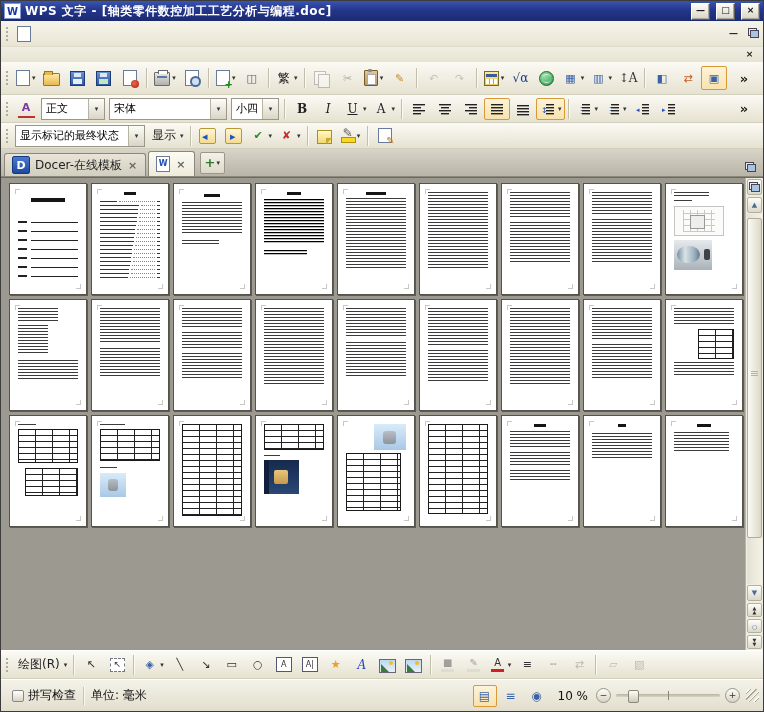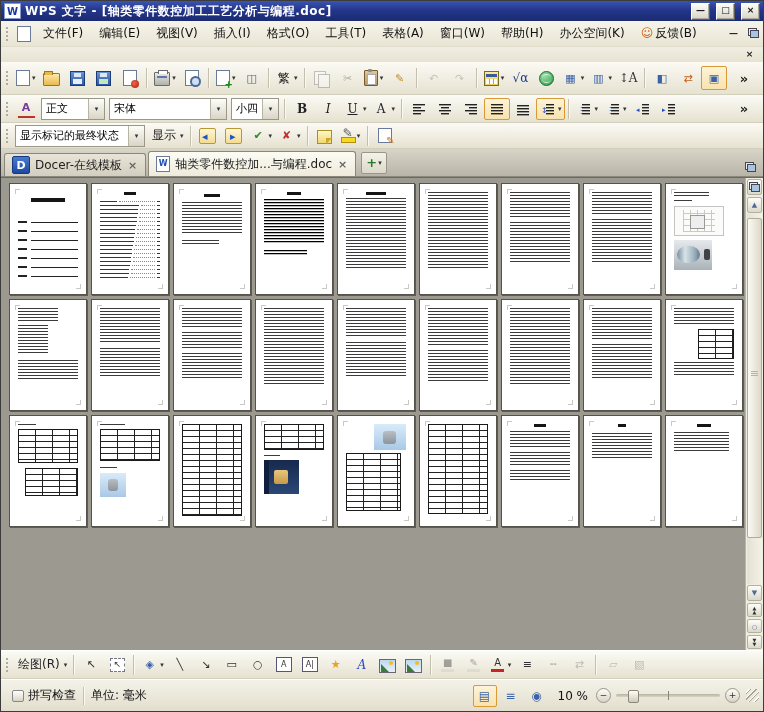--- a/index.html
+++ b/index.html
@@ -162,33 +162,20 @@
     <span class="appico">W</span>
     <span class="title-text">WPS 文字 - [轴类零件数控加工工艺分析与编程.doc]</span>
     <span class="winbtn">—</span>
     <span class="winbtn">□</span>
     <span class="winbtn">×</span>
   </div>
 
   <div class="menubar">
     <span class="grip"></span>
     <span class="mico i-page"></span>
-    <span id="menu-items" style="display:flex;align-items:center">
-        <span class="mitem">文件(F)</span>
-        <span class="mitem">编辑(E)</span>
-        <span class="mitem">视图(V)</span>
-        <span class="mitem">插入(I)</span>
-        <span class="mitem">格式(O)</span>
-        <span class="mitem">工具(T)</span>
-        <span class="mitem">表格(A)</span>
-        <span class="mitem">窗口(W)</span>
-        <span class="mitem">帮助(H)</span>
-        <span class="mitem">办公空间(K)</span>
-        <span class="mitem"><span class="fbico">☺</span>反馈(B)</span>
-      </span>
     <span class="sp" style="flex:1"></span>
     <span class="mdibtn">—</span>
     <span class="mdibtn"><span class="ic i-layers"></span></span>
   </div>
   <div class="menusub">
     <span class="mdibtn">×</span>
   </div>
 
   <div class="tbar tb-std" id="tb-standard">
       <span class="grip"></span>
@@ -469,21 +456,20 @@
 
   <div class="tabbar">
     <span id="tabs" style="display:flex;align-items:flex-end">
         <span class="tab">
           <span class="ic i-docer">D</span>
           <span class="tlab">Docer-在线模板</span>
           <span class="tclose">×</span>
         </span>
         <span class="tab active">
           <span class="ic i-wdoc">W</span>
-          <span class="tlab">轴类零件数控加...与编程.doc</span>
           <span class="tclose">×</span>
         </span>
       </span>
     <span class="newtab">
       <span class="plus">+</span>
       <span class="dd">▾</span>
     </span>
     <span class="spacer"></span>
     <span class="ic i-layers tablist"></span>
   </div>

